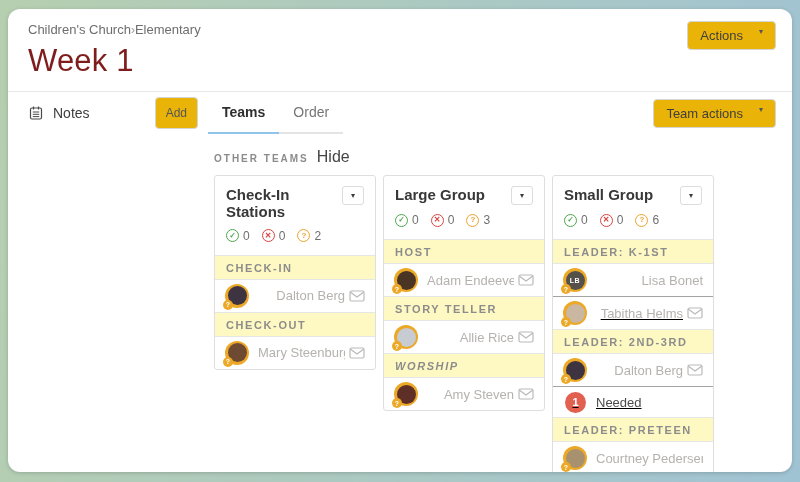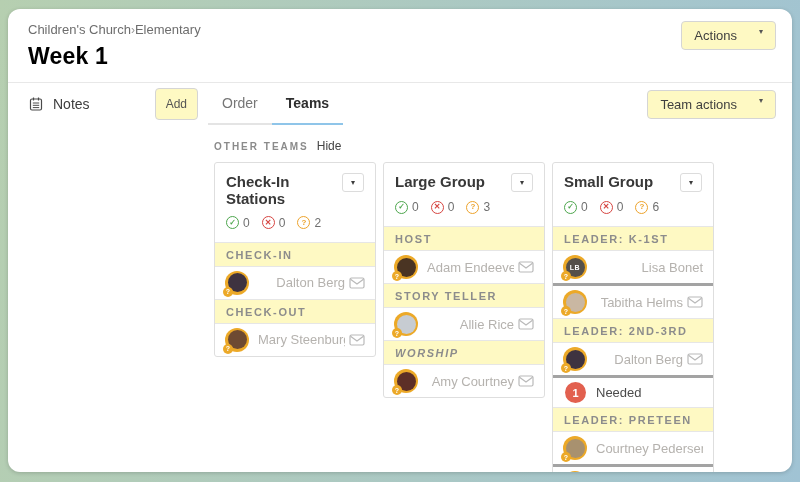--- a/index.html
+++ b/index.html
@@ -12,24 +12,24 @@
   .app-card {
     position:absolute; top:9px; left:8px; right:8px; bottom:10px;
     background:#ffffff; border-radius:12px;
     box-shadow:0 1px 4px rgba(0,0,0,.18);
     overflow:hidden;
   }
   
   .header { padding:13px 20px 12px; border-bottom:1px solid #e8e8e8; position:relative; }
   .breadcrumb { font-size:13px; color:#6d6d6d; display:flex; align-items:center; gap:0; }
   .crumb-sep { color:#9a9a9a; font-size:12px; }
-  .page-title { font-size:23px; font-weight:700; color:#000000; margin-top:6px; letter-spacing:.2px; }
+  .page-title { font-size:31px; font-weight:400; color:#7f1d1d; margin-top:6px; letter-spacing:.2px; }
   .btn {
-    display:inline-flex; align-items:flex-start; gap:22px;
-    background:#fef9c3; border:1px solid #d5d5d5; border-radius:4px;
+    display:inline-flex; align-items:flex-start; gap:16px;
+    background:#eab308; border:1px solid #d5d5d5; border-radius:4px;
     font-size:13px; color:#3f3f3f; padding:6px 12px; cursor:pointer;
     font-family:inherit;
   }
   .caret { font-size:8px; color:#555; line-height:1; }
   .actions-btn { position:absolute; top:12px; right:16px; }
   
   .toolbar { display:flex; align-items:stretch; height:42px; padding-left:20px; position:relative; }
   .notes-group { display:flex; align-items:center; width:170px; flex:none; }
   .notes-label { font-size:14px; color:#3d3d3d; margin-left:9px; }
   .add-btn { margin-left:auto; padding:8px 10px; font-size:12px; color:#555; }
@@ -38,21 +38,21 @@
     display:flex; align-items:center; padding:0 14px; font-size:14px;
     border-bottom:2px solid transparent; cursor:pointer;
   }
   .tab.inactive { color:#767676; border-bottom-color:#e4e4e4; }
   .tab.active { color:#2e2e2e; font-weight:600; border-bottom-color:#8fc5e9; }
   .team-actions-btn { margin-left:auto; margin-right:16px; align-self:center; }
   
   .content { padding:14px 0 0 206px; }
   .other-teams-row { display:flex; align-items:baseline; gap:8px; }
   .other-teams-label { font-size:10px; font-weight:700; letter-spacing:2px; color:#8b8b8b; }
-  .hide-link { font-size:12px; color:#454545; cursor:pointer; }
+  .hide-link { font-size:16px; color:#454545; cursor:pointer; }
   .cards { display:flex; align-items:flex-start; gap:7px; margin-top:9px; }
   .team-card {
     width:162px; flex:none; background:#fff;
     border:1px solid #dedede; border-radius:3px;
   }
   .team-header { padding:10px 11px 12px; }
   .team-title-row { display:flex; align-items:flex-start; justify-content:space-between; }
   .team-title { font-size:15px; font-weight:700; color:#383838; line-height:1.15; }
   .caret-btn {
     width:22px; height:19px; flex:none; background:#fff; border:1px solid #dcdcdc;
@@ -72,21 +72,21 @@
   .cicon.q  { color:#eda32c; border-color:#eda32c; }
   .cnum { font-size:12px; color:#6f6f6f; }
   
   .section-band {
     background:#fef9c3; border-top:1px solid #e6e6e6; border-bottom:1px solid #e6e6e6;
     padding:6px 11px 5px; font-size:11px; font-weight:700; letter-spacing:1.6px; color:#8c8c8c;
   }
   .section-band.italic { font-style:italic; }
   
   .row { display:flex; align-items:center; padding:4px 10px; min-height:31px;text-align:right; }
-  .row + .row { border-top:3px solid #a3a3a3; }
+  .row + .row { border-top:1px solid #a3a3a3;text-decoration:underline; }
   .avatar {
     position:relative; width:24px; height:24px; flex:none; border-radius:50%;
     background:#eca928; display:inline-flex; align-items:center; justify-content:center;
   }
   .avatar-inner {
     width:19px; height:19px; border-radius:50%;
     display:flex; align-items:center; justify-content:center;
     font-size:7px; font-weight:700; color:#fff; letter-spacing:.5px;
   }
   .avatar-badge {
@@ -129,22 +129,22 @@
         <line x1="5.5" y1="1.5" x2="5.5" y2="4.5" stroke="#4a4a4a" stroke-width="1.2"></line>
         <line x1="10.5" y1="1.5" x2="10.5" y2="4.5" stroke="#4a4a4a" stroke-width="1.2"></line>
         <line x1="4.8" y1="7" x2="11.2" y2="7" stroke="#4a4a4a" stroke-width="1"></line>
         <line x1="4.8" y1="9.3" x2="11.2" y2="9.3" stroke="#4a4a4a" stroke-width="1"></line>
         <line x1="4.8" y1="11.6" x2="11.2" y2="11.6" stroke="#4a4a4a" stroke-width="1"></line>
       </svg>
       <span class="notes-label">Notes</span>
       <button class="btn add-btn">Add</button>
     </div>
     <div class="tabs">
+      <div class="tab active">Teams</div>
       <div class="tab inactive">Order</div>
-      <div class="tab active">Teams</div>
     </div>
     <button class="btn team-actions-btn">
       <span>Team actions</span>
       <span class="caret">▾</span>
     </button>
   </div>
 
   <div class="content">
     <div class="other-teams-row">
       <span class="other-teams-label">OTHER TEAMS</span>
@@ -257,21 +257,21 @@
     </svg>
   </div>
 
   <div class="section-band italic">WORSHIP</div>
 
   <div class="row">
     <span class="avatar">
       <span class="avatar-inner" style="background: rgb(93, 47, 39);"></span>
       <span class="avatar-badge">?</span>
     </span>
-    <span class="member-name">Amy Courtney</span>
+    <span class="member-name">Amy Steven</span>
     <svg class="mail" width="16" height="12" viewBox="0 0 16 12">
       <rect x="1" y="1" width="14" height="10" rx="1.5" fill="none" stroke="#b9b9b9" stroke-width="1.2"></rect>
       <path d="M1.5 2.2 L8 7 L14.5 2.2" fill="none" stroke="#b9b9b9" stroke-width="1.2"></path>
     </svg>
   </div>
 </div>
   </div>
 
   <div class="team-card">
     <div class="team-header">

